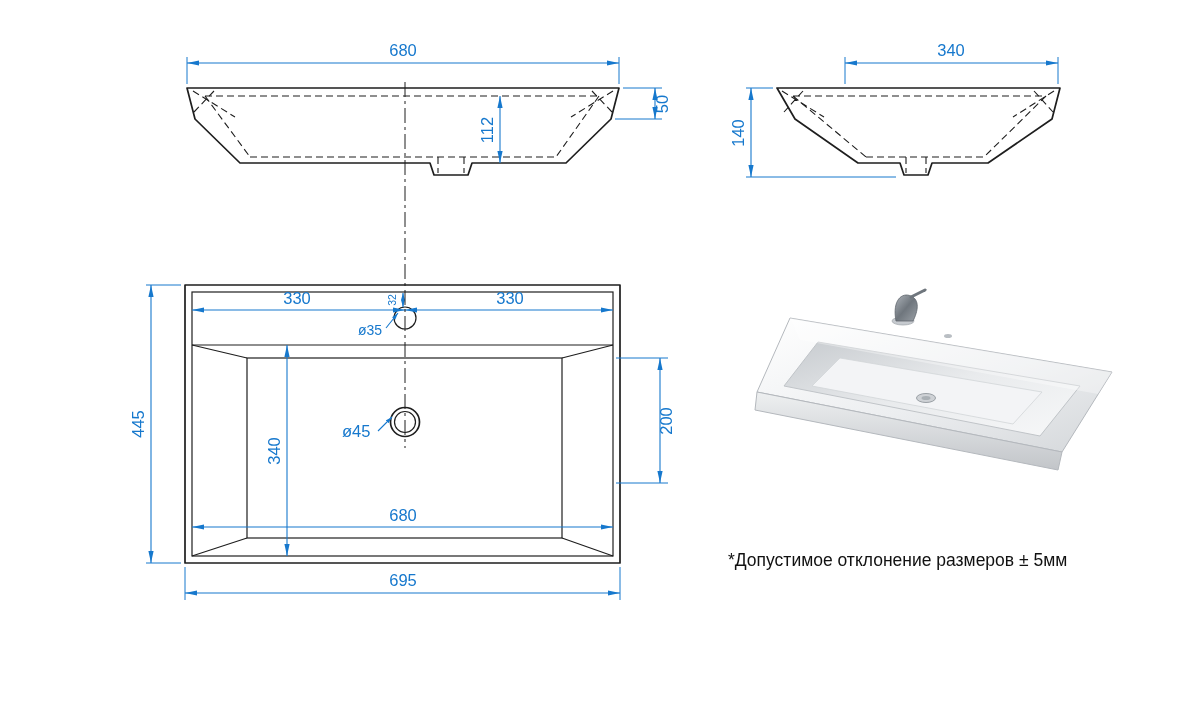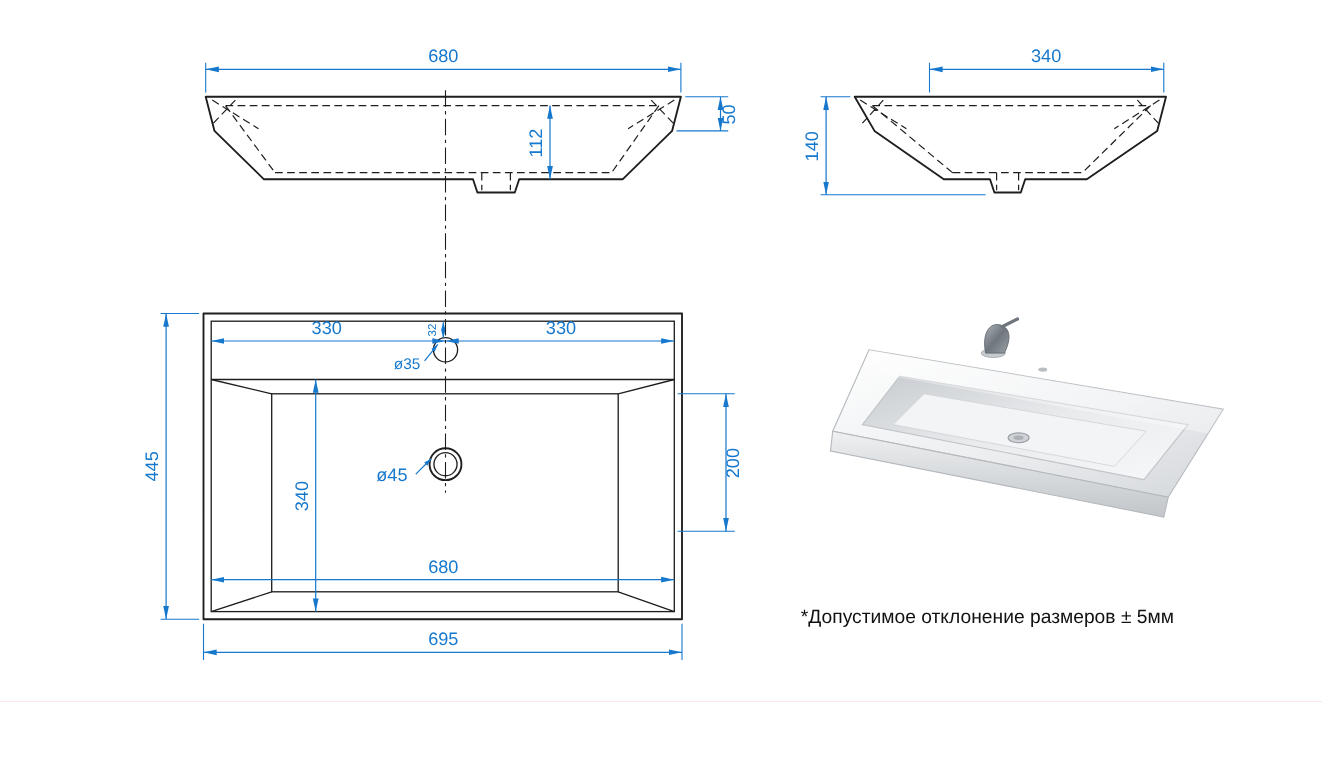--- a/index.html
+++ b/index.html
@@ -1,16 +1,16 @@
 <!DOCTYPE html>
 <html style="--dimension: #1678cd; --line: #1e1e1e;"><head>
 <meta charset="utf-8">
 <style>
   html,body{margin:0;padding:0;background:#ffffff;}
-  #stage{position:relative;width:1202px;height:638px;background:#fca5a5;overflow:hidden;
+  #stage{position:relative;width:1202px;height:638px;background:#a21caf;overflow:hidden;
          font-family:"Liberation Sans", sans-serif;}
   svg{display:block}
   .ln   {stroke:var(--line,#1e1e1e);stroke-width:1.7;fill:none;stroke-linejoin:round;stroke-linecap:round;}
   .ln2  {stroke:var(--line,#1e1e1e);stroke-width:1.2;fill:none;}
   .dash {stroke:var(--line,#1e1e1e);stroke-width:1.1;fill:none;stroke-dasharray:7 4;}
   .cl   {stroke:var(--line,#1e1e1e);stroke-width:1;fill:none;stroke-dasharray:15 4 3 4;}
   .dim  {stroke:var(--dimension,#1678cd);stroke-width:1.1;fill:none;}
   .ext  {stroke:var(--dimension,#1678cd);stroke-width:1;fill:none;}
   .dimtxt{fill:var(--dimension,#1678cd);font-family:"Liberation Sans",sans-serif;font-size:16.5px;}
   .dimtxt.small{font-size:14px;}

